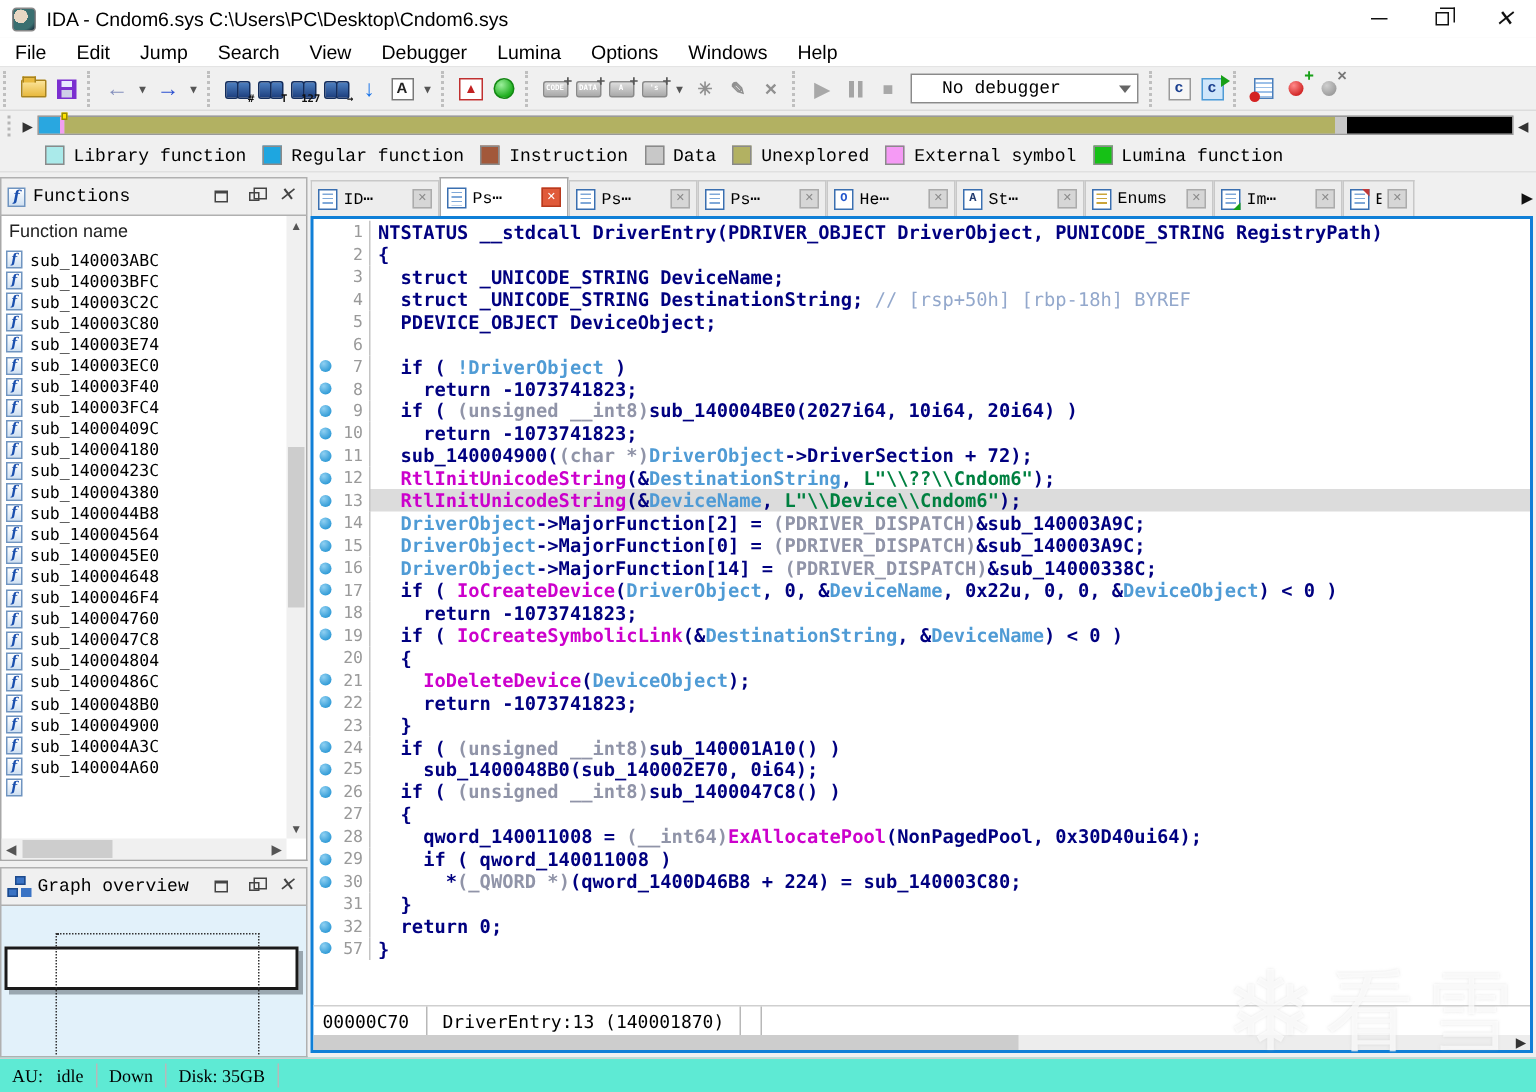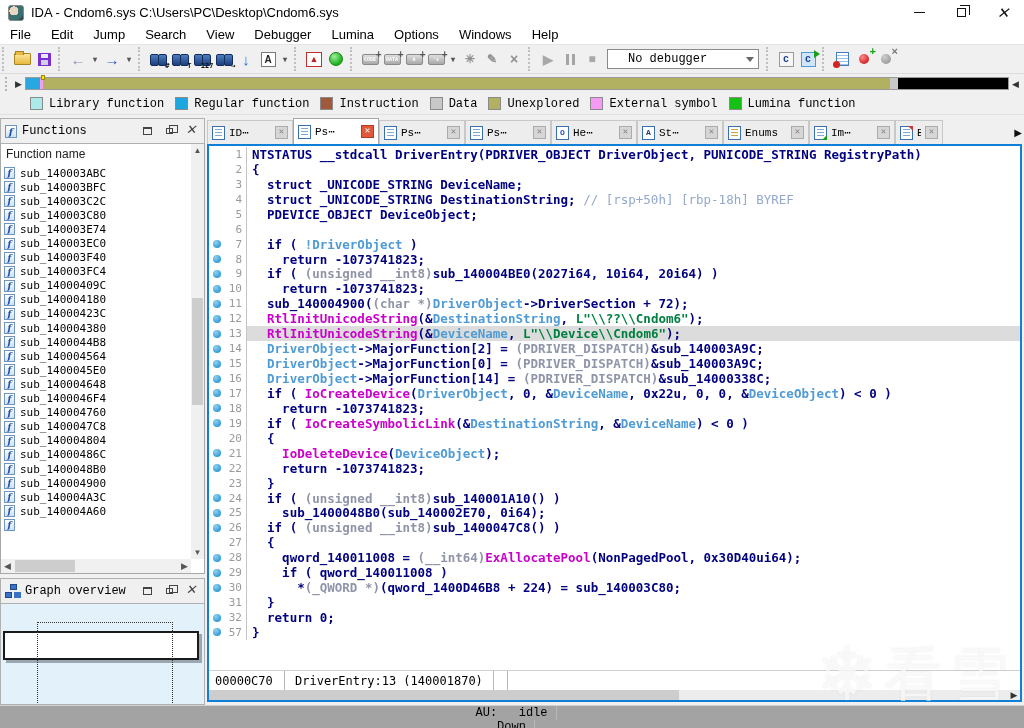--- a/index.html
+++ b/index.html
@@ -144,21 +144,21 @@
   .sm { color:#93a8cc; }
   .code-status { position:absolute; left:0; right:0; bottom:10px; height:20px; background:#fff; border-top:1px solid #cfcfcf; display:flex; align-items:center; font-family:"DejaVu Sans Mono",monospace; font-size:12px; color:#000; }
   .cs-addr { width:76px; padding-left:6px; border-right:1px solid #b8b8b8; height:100%; display:flex; align-items:center; }
   .cs-text { padding:0 10px; border-right:1px solid #b8b8b8; height:100%; display:flex; align-items:center; }
   .cs-pad { width:14px; border-right:1px solid #b8b8b8; height:100%; }
   .code-hscroll { position:absolute; left:0; right:0; bottom:0; height:10px; background:#ededed; }
   .code-hscroll .thumb { position:absolute; left:0; top:0; bottom:0; width:58%; background:#cdcdcd; }
   .code-hscroll .arr { position:absolute; right:0; top:0; width:12px; height:10px; font-size:9px; color:#333; display:flex; align-items:center; justify-content:center; }
 
   
-  .statusbar { position:absolute; left:0; right:0; bottom:0; height:23px; background:#a3a3a3; border-top:1px solid #d0d0d0; display:flex; align-items:center; font-family:Liberation Mono, monospace; font-size:12px; color:#000;flex-direction:column; }
+  .statusbar { position:absolute; left:0; right:0; bottom:0; height:23px; background:#5eead4; border-top:1px solid #d0d0d0; display:flex; align-items:center; font-family:Liberation Serif, serif; font-size:12px; color:#000; }
   .sb-cell { padding:0 8px; height:16px; display:flex; align-items:center; border-right:1px solid #b8b8b8; white-space:pre; }
 
   
   .watermark { position:absolute; right:8px; bottom:14px; display:flex; align-items:center; gap:6px; color:rgba(255,255,255,0.72); text-shadow:0 0 2px rgba(180,180,180,0.35); pointer-events:none; z-index:50; }
   .wm-flake { font-size:74px; line-height:1; }
   .wm-text { font-size:58px; letter-spacing:8px; font-weight:normal; }
 </style>
 </head>
 <body>
 

